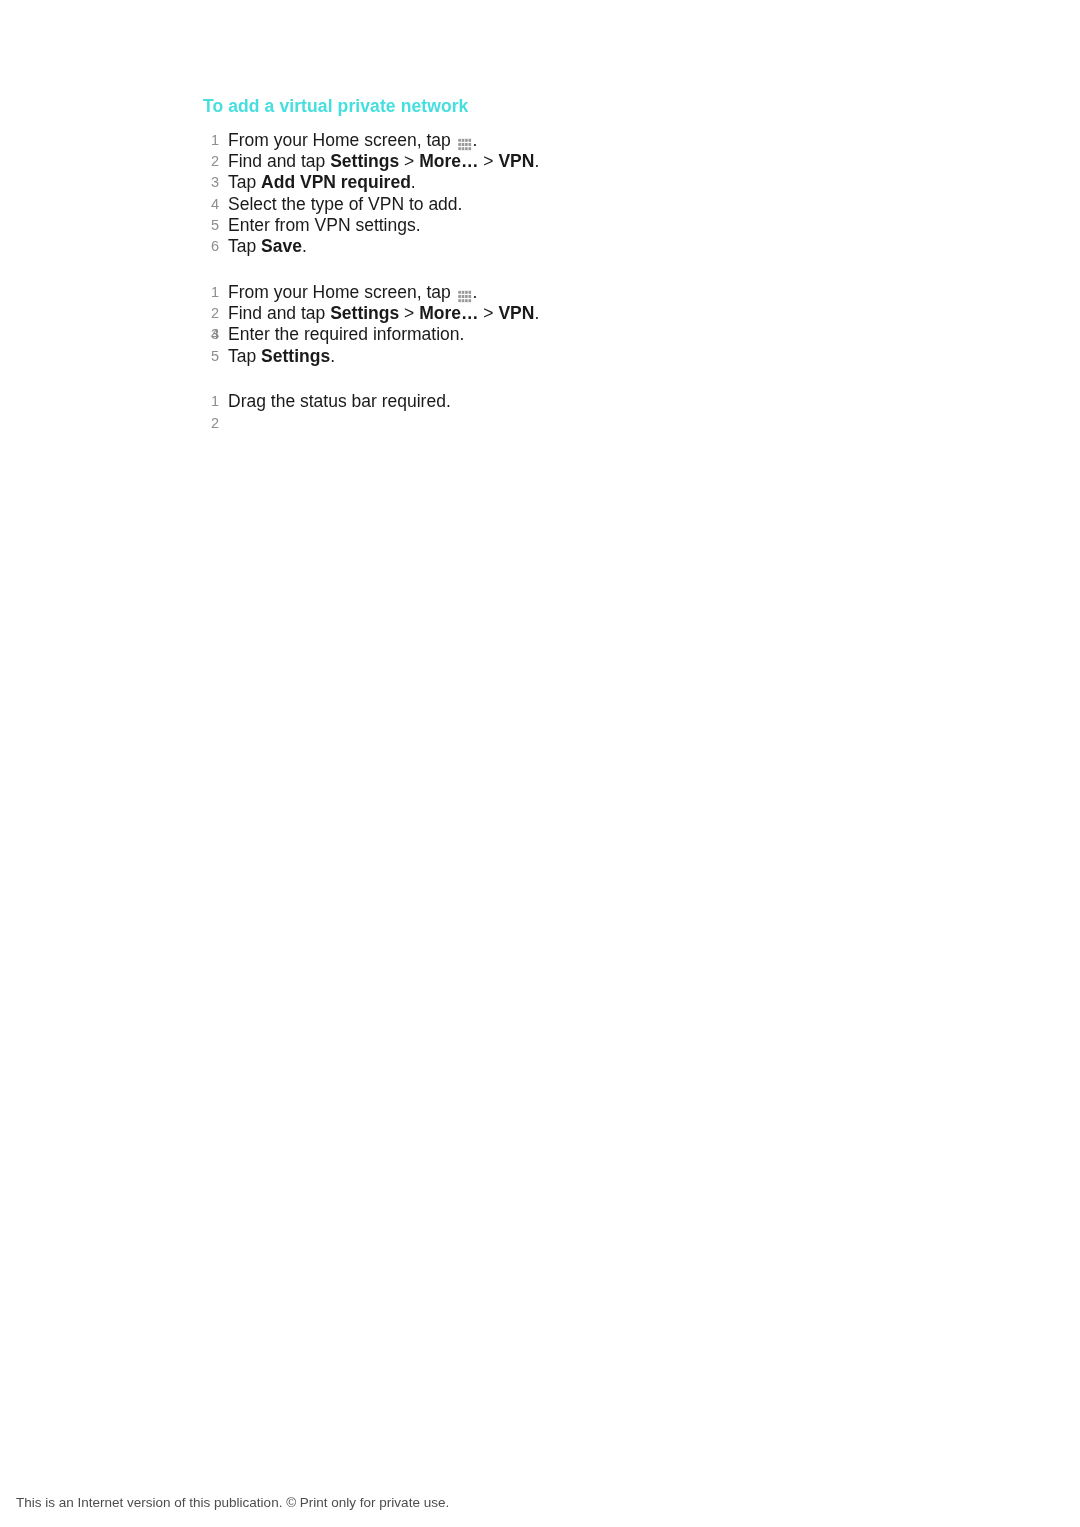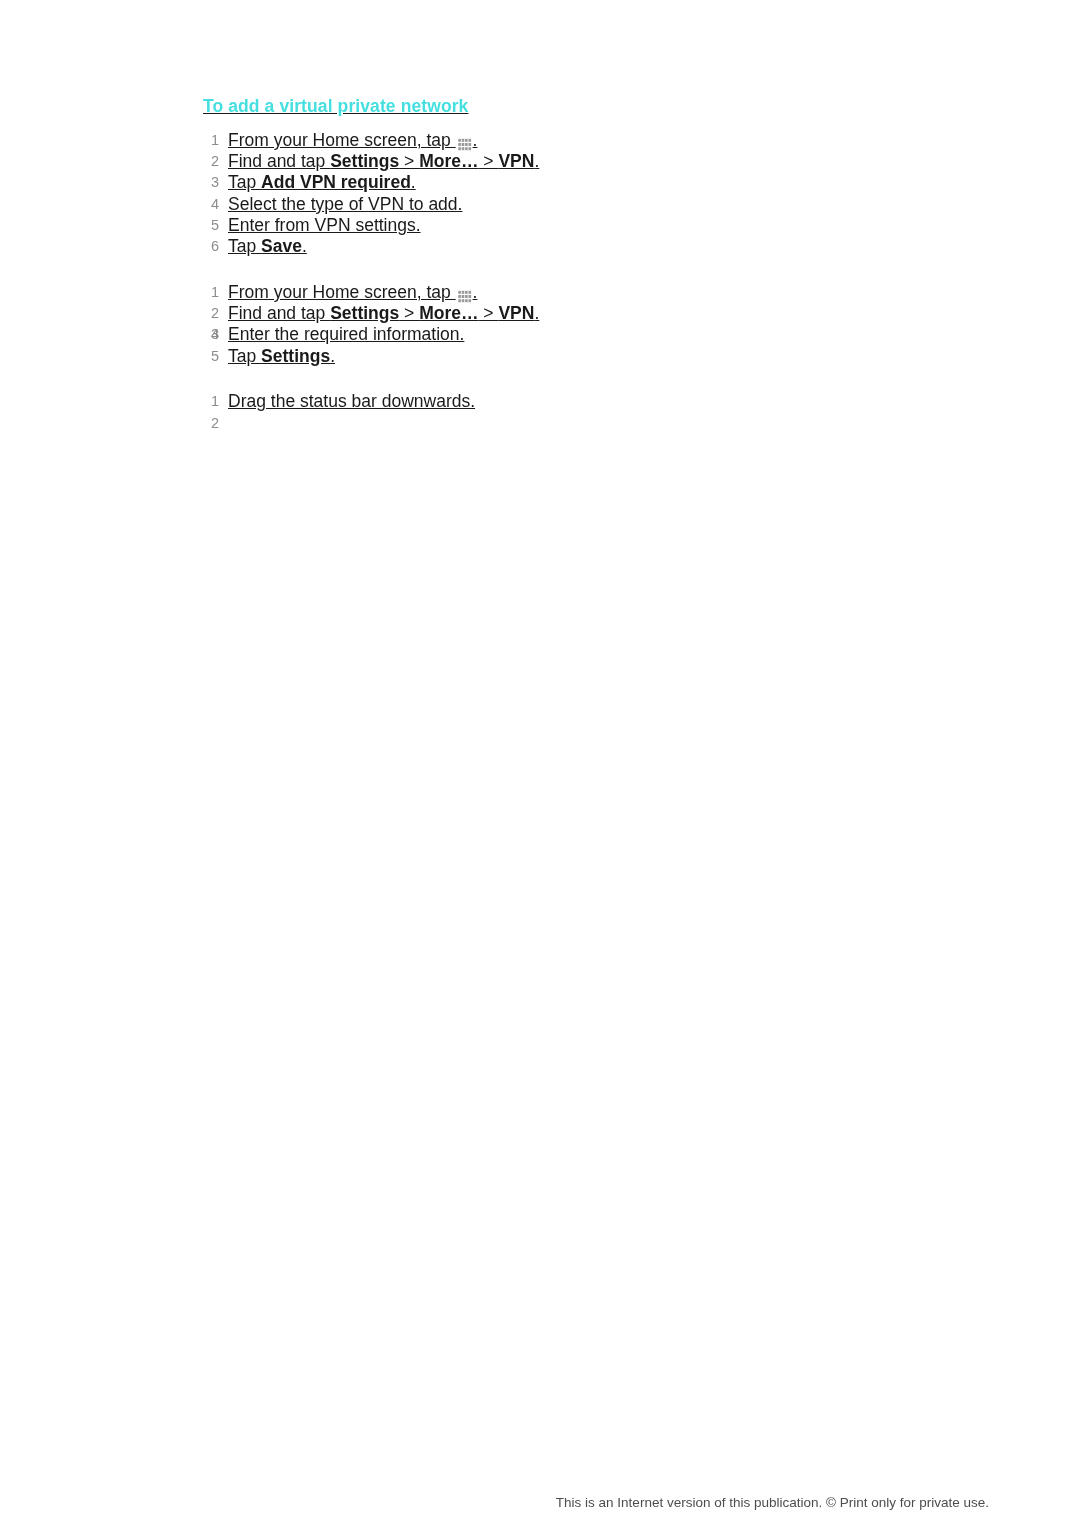--- a/index.html
+++ b/index.html
@@ -18,21 +18,20 @@
     position: absolute;
     left: 0; top: 0;
     width: 1080px;
     height: 1527px;
   }
   .content {
     position: absolute;
     left: 203px;
     top: 96px;
     width: 680px;
-    text-decoration: underline;
   }
   .section-heading {
     color: #45dfe0;
     font-size: 17.5px;
     font-weight: bold;
     letter-spacing: 0.1px;
     margin: 0 0 12px 0;
     line-height: 1.25;
   }
   .section + .section {
@@ -81,23 +80,23 @@
     width: 1080px;
     text-align: right;
     color: #45dfe0;
     font-size: 20px;
     font-weight: bold;
     padding-left: 26px;
   }
   .footer-note {
     position: absolute;
     top: 1495px;
-    left: 4px;
+    left: 16px;
     width: 985px;
-    text-align: right;
+    text-align: left;
     color: #4d4d4d;
     font-size: 13.5px;
   }
 </style>
 </head>
 <body>
 
 <div class="page">
 
   <div class="content" id="content">
@@ -142,21 +141,21 @@
                   <rect x="10.50" y="9.20" width="2.6" height="3" fill="#9a9a9a"></rect>
                 </svg></span><span>.</span></span></li>
           <li><span class="num">2</span><span><span>Find and tap </span><span class="b">Settings</span><span> &gt; </span><span class="b">More…</span><span> &gt; </span><span class="b">VPN</span><span>.</span></span></li>
           <li><span class="num">3</span></li>
           <li><span class="num">4</span><span><span>Enter the required information.</span></span></li>
           <li><span class="num">5</span><span><span>Tap </span><span class="b">Settings</span><span>.</span></span></li>
         </ol>
       </div>
       <div class="section">
         <ol class="steps">
-          <li><span class="num">1</span><span><span>Drag the status bar downwards.</span></span></li>
+          <li><span class="num">1</span><span><span>Drag the status bar required.</span></span></li>
           <li><span class="num">2</span></li>
         </ol>
       </div>
     </div>
 
   <div class="page-number">67</div>
   <div class="footer-note">This is an Internet version of this publication. © Print only for private use.</div>
 
 </div>
 

